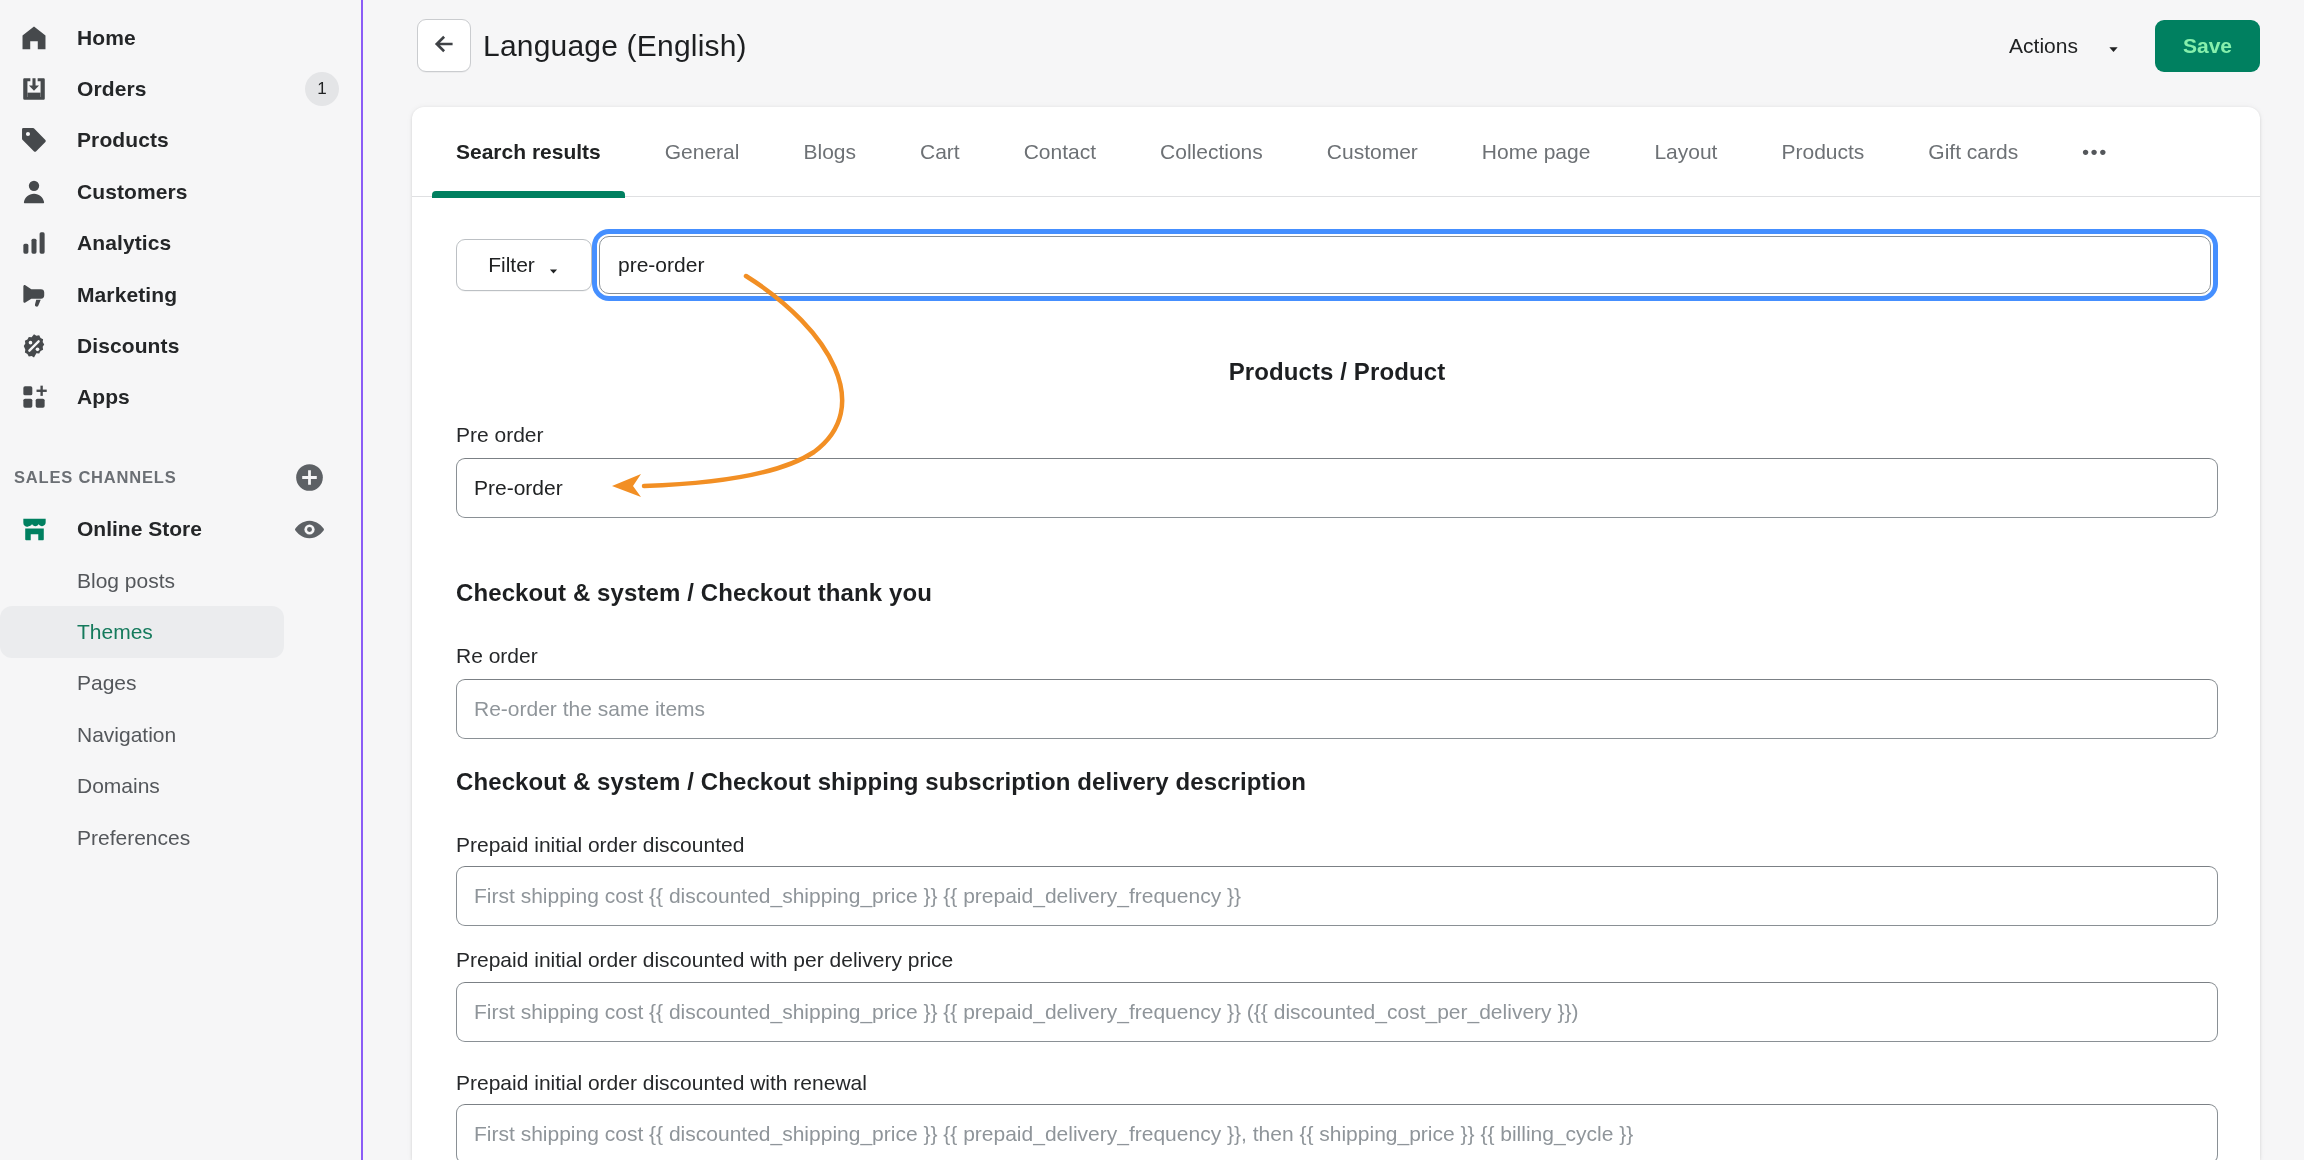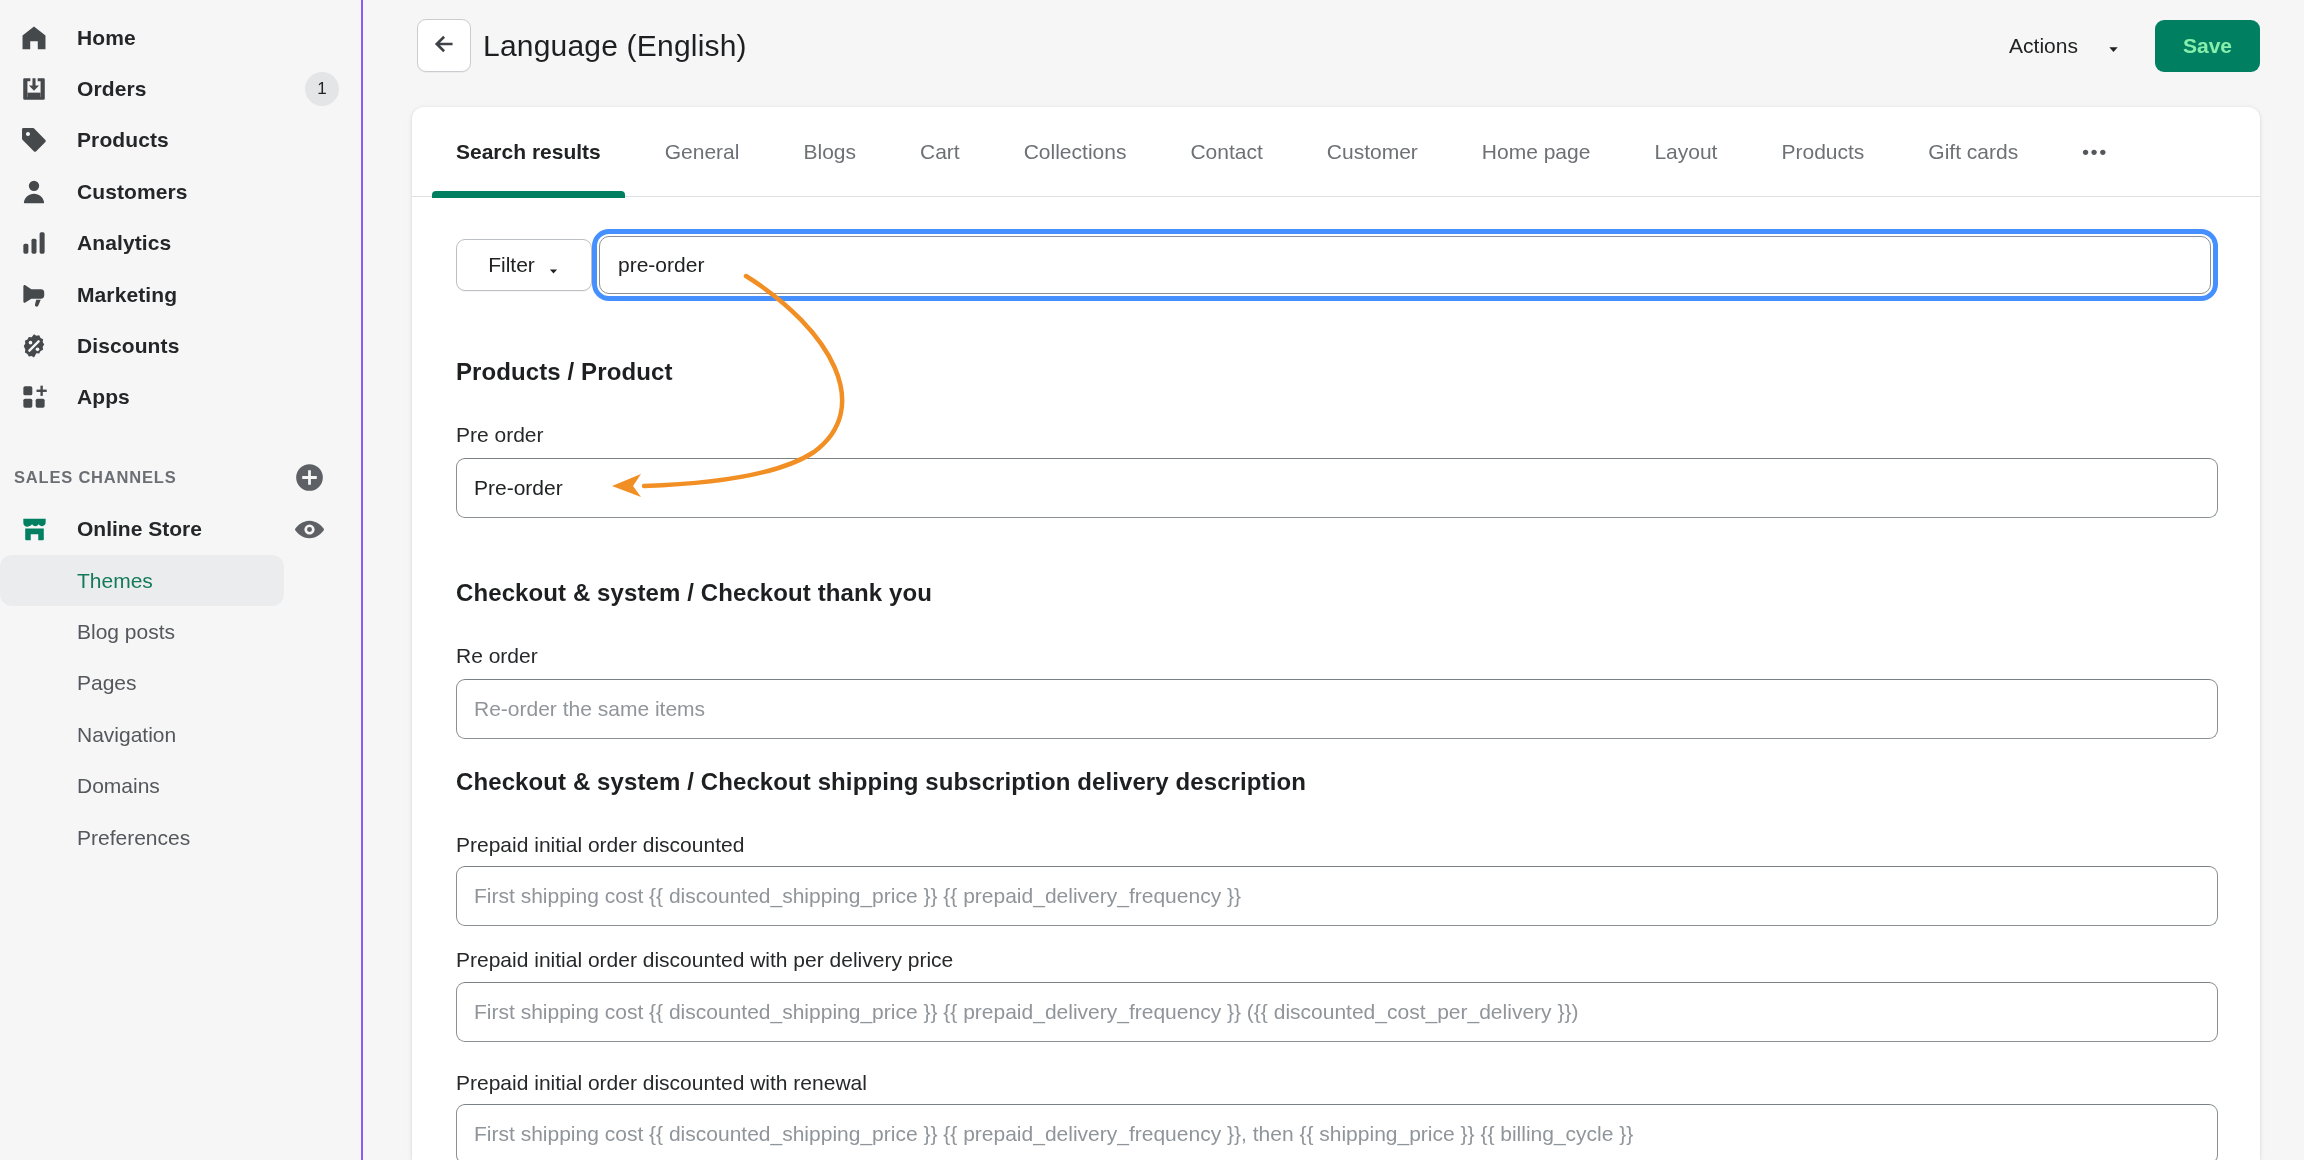--- a/index.html
+++ b/index.html
@@ -112,21 +112,21 @@
   .search-input {
     flex:1 1 auto; height:58px;
     border:1.5px solid #8a9095; border-radius:10px;
     padding:0 18px; font-size:21px; color:#202223; font-family:inherit;
     outline:none;
     box-shadow:0 0 0 2px #ffffff, 0 0 0 7px #458fff;
     margin:0 7px;
   }
 
   .section-heading { font-size:24px; font-weight:700; color:#1d1f21; line-height:30px; letter-spacing:.1px; }
-  .h-products { margin-top:60px; }
+  .h-products { margin-top:60px;text-align:center; }
   .h-thankyou { margin-top:60px; }
   .h-shipping { margin-top:28px; }
   .field-label { font-size:21px; color:#26282a; line-height:26px; }
   .lbl-m36 { margin-top:35px; }
   .lbl-m21 { margin-top:21px; }
   .lbl-m20 { margin-top:28px; }
   .text-field {
     display:block; width:100%; height:60px; margin-top:10px;
     border:1.5px solid #8a9095; border-top-color:#7b8085;
     border-radius:9px; padding:0 17px;
@@ -253,22 +253,22 @@
       <span class="store-label">Online Store</span>
       <span class="eye-btn">
         <svg viewBox="0 0 20 20">
           <path fill="#5d6165" d="M10 4.3c4.5 0 8.2 3.5 9.2 5.2.2.3.2.7 0 1-1 1.7-4.7 5.2-9.2 5.2S1.8 12.2.8 10.5a.95.95 0 0 1 0-1C1.8 7.8 5.5 4.3 10 4.3z"></path>
           <circle cx="10" cy="10" r="3.3" fill="#f6f6f7"></circle>
           <circle cx="10" cy="10" r="1.6" fill="#5d6165"></circle>
         </svg>
       </span>
     </div>
 
+    <div class="subnav-item">Blog posts</div>
     <div class="subnav-item active">Themes</div>
-    <div class="subnav-item">Blog posts</div>
     <div class="subnav-item">Pages</div>
     <div class="subnav-item">Navigation</div>
     <div class="subnav-item">Domains</div>
     <div class="subnav-item">Preferences</div>
   </nav>
 
   <div class="main">
 
     <div class="page-header">
       <button class="back-btn">
@@ -291,22 +291,22 @@
       <button class="save-btn">Save</button>
     </div>
 
     <div class="card">
 
       <div class="tabbar">
         <div class="tab active">Search results</div>
         <div class="tab">General</div>
         <div class="tab">Blogs</div>
         <div class="tab">Cart</div>
+        <div class="tab">Contact</div>
         <div class="tab">Collections</div>
-        <div class="tab">Contact</div>
         <div class="tab">Customer</div>
         <div class="tab">Home page</div>
         <div class="tab">Layout</div>
         <div class="tab">Products</div>
         <div class="tab">Gift cards</div>
         <div class="tab tab-more">•••</div>
       </div>
 
       <div class="content">
 

